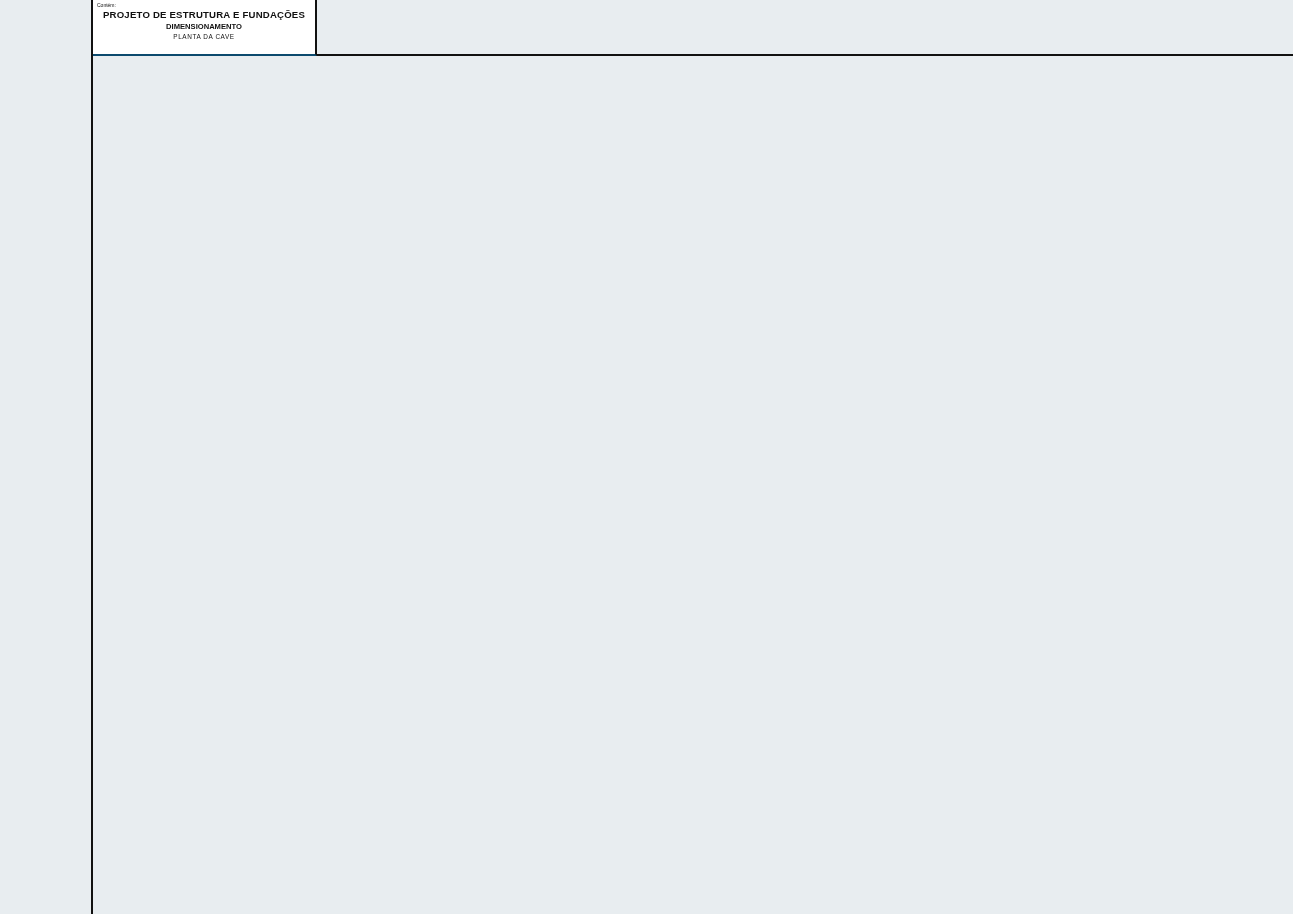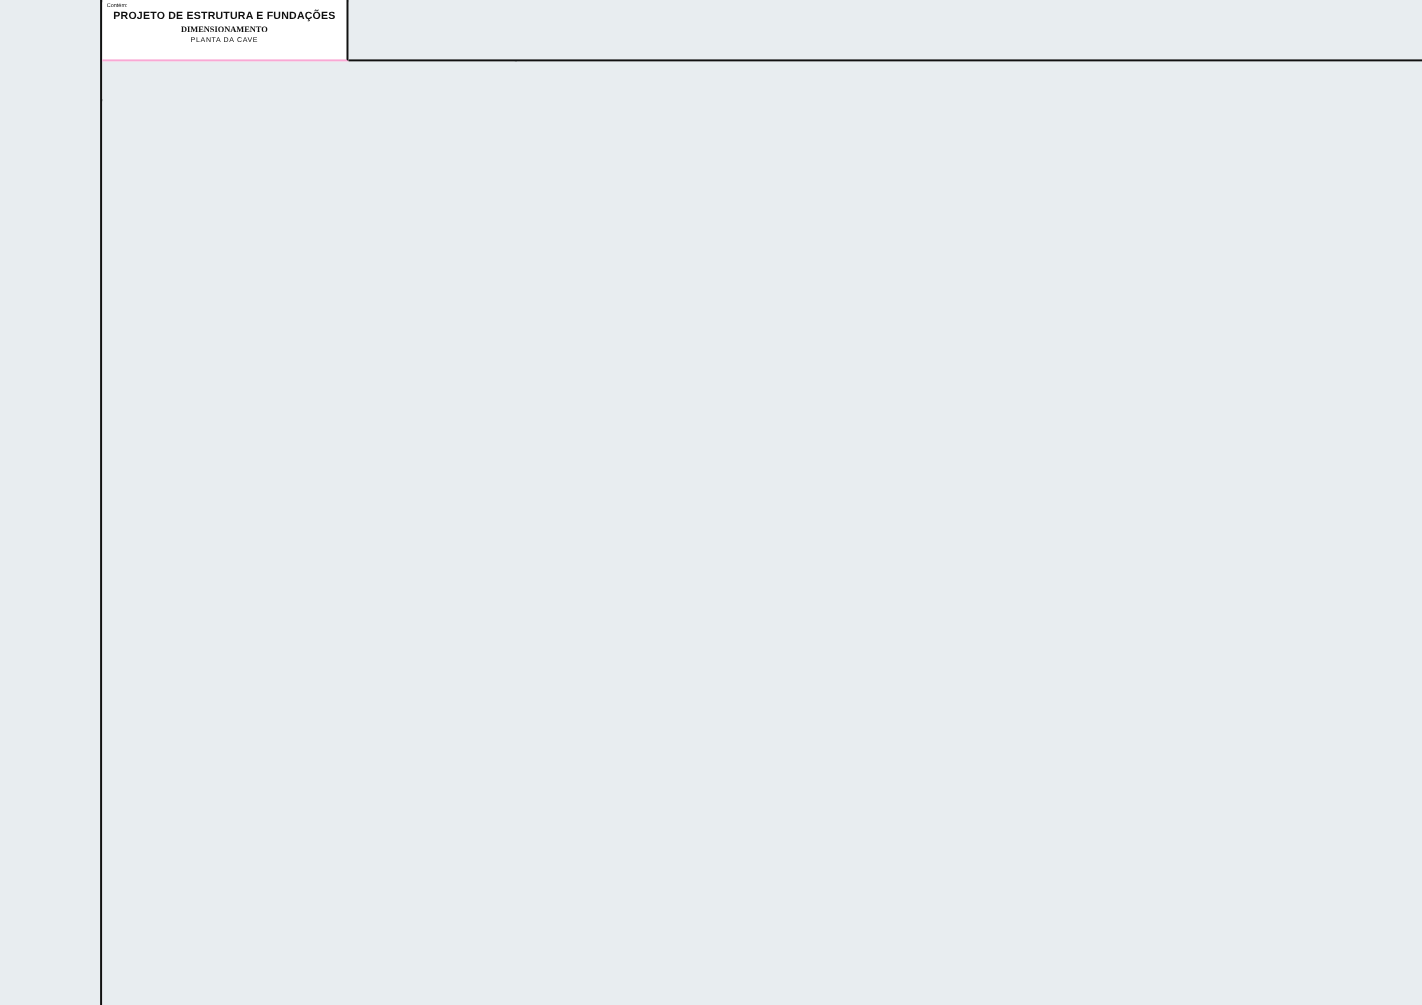--- a/index.html
+++ b/index.html
@@ -41,26 +41,26 @@
   .aco-row{display:flex;justify-content:space-between;padding:2px 6px 0 8px;border-bottom:1px solid #111;width:150px;}
   .aco-row .a{font-size:5.9px;} .aco-row .b{font-size:6.4px;font-weight:bold;}
   .cov{left:558px;top:720px;width:127px;height:97px;}
   .cov-title{font-size:6.6px;font-weight:bold;padding:2px 0 2px 5px;border-bottom:1px solid #111;width:78px;}
   .cov-rows{padding:3px 14px 0 10px;}
   .cov-row{display:flex;justify-content:space-between;font-size:6px;line-height:8px;}
   .cov-row.gap{margin-top:6px;}
   .tblock{left:695px;top:721px;width:470px;height:92px;border:2px solid #111;background:#fff;box-sizing:border-box;}
   .tb-left{position:absolute;left:0;top:0;width:93px;height:100%;background:#e8edf0;border-right:2px solid #111;box-sizing:border-box;}
   .tb-mid{position:absolute;left:93px;top:0;width:224px;height:56px;background:#fff;border-right:2px solid #111;
-          border-bottom:2px solid #f9a8d4;box-sizing:border-box;}
+          border-bottom:2px solid #0c4a6e;box-sizing:border-box;}
   .tb-right{position:absolute;left:317px;top:0;right:0;height:56px;background:#e8edf0;border-bottom:2px solid #111;box-sizing:border-box;}
   .tb-bottom{position:absolute;left:93px;top:56px;right:0;bottom:0;background:#e8edf0;}
   .tb-contains{font-size:5px;padding:2px 0 0 4px;}
   .tb-l1{font-size:9.6px;font-weight:bold;text-align:center;margin-top:1px;letter-spacing:.2px;}
-  .tb-l2{font-size:7.6px;font-weight:bold;text-align:center;margin-top:2px;font-family:Liberation Serif, serif;}
+  .tb-l2{font-size:7.6px;font-weight:bold;text-align:center;margin-top:2px;}
   .tb-l3{font-size:6.4px;text-align:center;margin-top:2px;letter-spacing:.6px;}
 </style>
 </head>
 <body>
 
 <div class="canvas">
 
 <svg width="1293" height="914" viewBox="0 0 1293 914">
   <defs>
     <pattern id="hatchTerrain" width="5.5" height="5.5" patternUnits="userSpaceOnUse">

